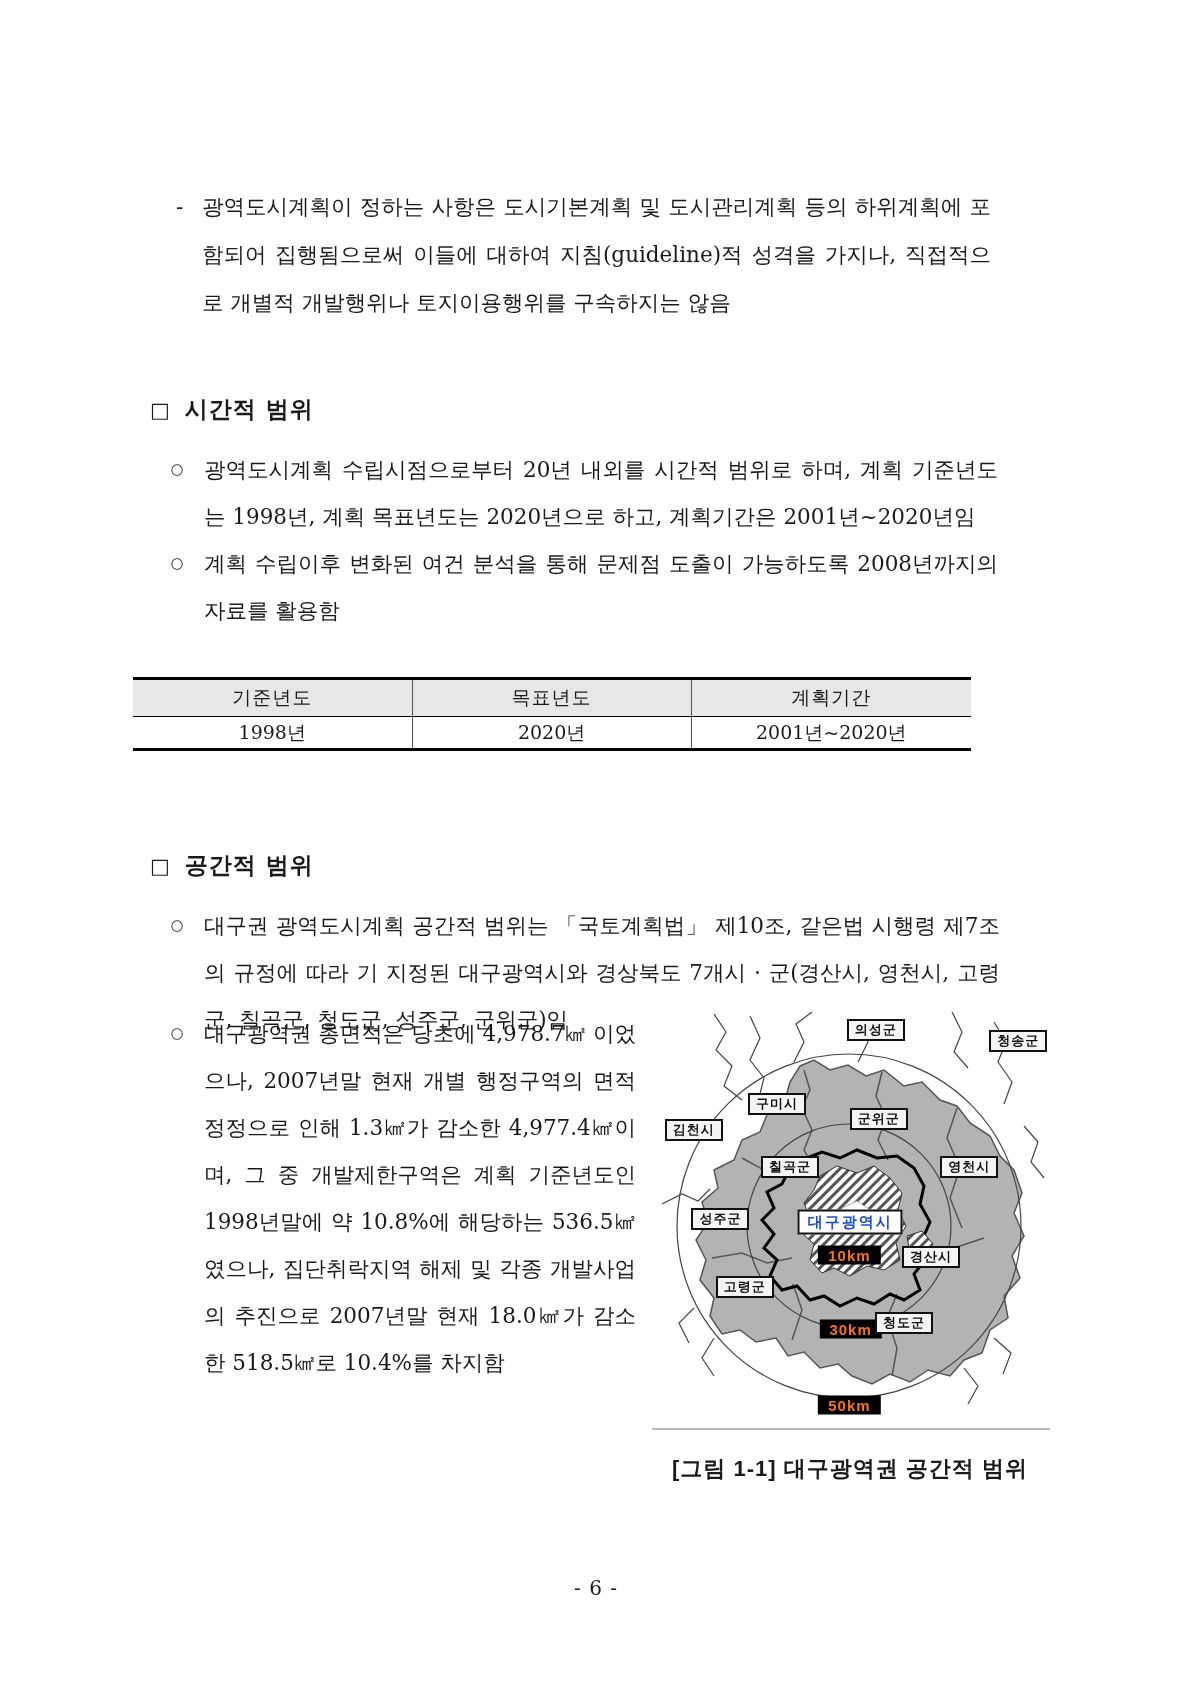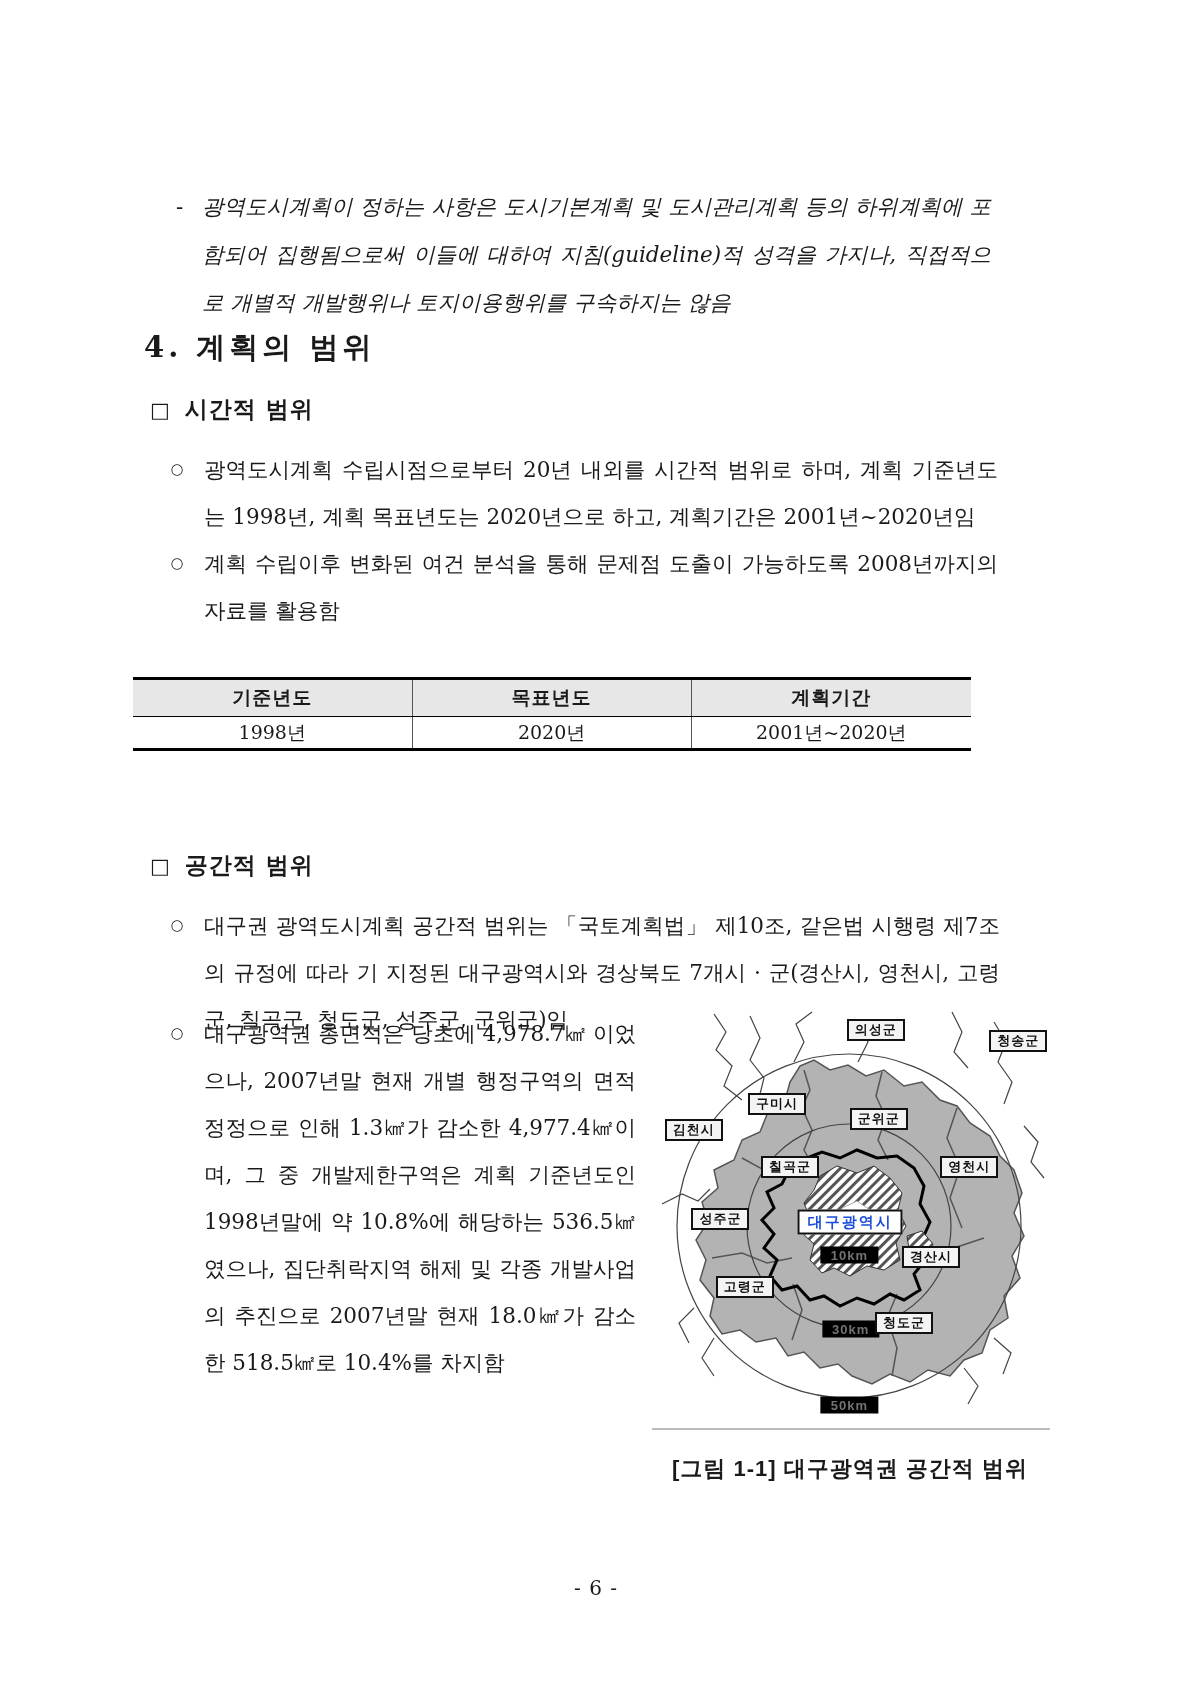--- a/index.html
+++ b/index.html
@@ -14,21 +14,21 @@
     font-family: "DejaVu Serif", "Liberation Serif", serif;
     overflow: hidden;
   }
   
   .intro {
     position: absolute; left: 176px; top: 183px; width: 815px;
     display: flex; gap: 12px;
     font-size: 21.5px; line-height: 48px;
   }
   .intro .dash { flex: 0 0 14px; }
-  .intro .txt { flex: 1; text-align: justify; font-style: italic; }
+  .intro .txt { flex: 1; text-align: justify; }
 
   .section-title {
     position: absolute; left: 144px; top: 328px;
     font-size: 29px; font-weight: 700; letter-spacing: 4px;
   }
   .sub-heading {
     position: absolute; left: 150px;
     font-size: 23px; font-weight: 700; letter-spacing: 1px;
     display: flex; gap: 14px; align-items: baseline;
   }
@@ -54,21 +54,21 @@
     font-family: "Liberation Sans", sans-serif;
     font-size: 20px; font-weight: 700; letter-spacing: 0.5px;
   }
   table.range {
     position: absolute; left: 133px; top: 677px; width: 838px;
     border-collapse: collapse;
     border-top: 3px solid #000; border-bottom: 3px solid #000;
     font-size: 19px; text-align: center;
   }
   table.range th {
-    background: #e7e7e7; height: 38px; font-weight: 700;
+    background: #e7e7e7; height: 38px; font-weight: 400;
     border-bottom: 1px solid #000;
     font-family: "Liberation Sans", sans-serif; letter-spacing: 1px;
   }
   table.range td { height: 33px; font-weight: 400; }
   table.range th + th, table.range td + td { border-left: 1px solid #555; }
 
   
   .map-wrap {
     position: absolute; left: 652px; top: 1008px;
     width: 398px; height: 424px;
@@ -82,22 +82,22 @@
   .map-label {
     background: #f4f4f4; border: 2px solid #111;
     font-size: 13px; padding: 0px 6px; letter-spacing: 1px; color: #111;
   }
   .map-city {
     background: #ffffff; border: 2px solid #111;
     font-size: 15px; font-weight: 800; padding: 1px 8px;
     letter-spacing: 2px; color: #1d4ed8;
   }
   .map-dist {
-    background: #000; color: #737373;
-    font-size: 13px; padding: 1px 10px; letter-spacing: 1px;
+    background: #000; color: #f97316;
+    font-size: 15px; padding: 1px 10px; letter-spacing: 1px;
   }
   .fig-caption {
     position: absolute; left: 630px; top: 1454px; width: 440px;
     text-align: center;
     font-family: "Liberation Sans", sans-serif;
     font-size: 22px; font-weight: 700; letter-spacing: 1px;
   }
   .page-number {
     position: absolute; left: 0; top: 1576px; width: 100%;
     text-align: center; font-size: 20px; letter-spacing: 1px;
@@ -106,21 +106,20 @@
 </head>
 <body>
 
 <div class="page">
 
   <div class="intro">
     <span class="dash">-</span>
     <span class="txt">광역도시계획이 정하는 사항은 도시기본계획 및 도시관리계획 등의 하위계획에 포함되어 집행됨으로써 이들에 대하여 지침(guideline)적 성격을 가지나, 직접적으로 개별적 개발행위나 토지이용행위를 구속하지는 않음</span>
   </div>
 
-  <div class="section-title">4. 계획의 범위</div>
 
   <div class="sub-heading h-temporal">
     <span class="box-glyph">□</span>
     <span>시간적 범위</span>
   </div>
 
   <div class="bullet b1">
     <span class="mk">○</span>
     <span class="txt">광역도시계획 수립시점으로부터 20년 내외를 시간적 범위로 하며, 계획 기준년도는 1998년, 계획 목표년도는 2020년으로 하고, 계획기간은 2001년~2020년임</span>
   </div>

